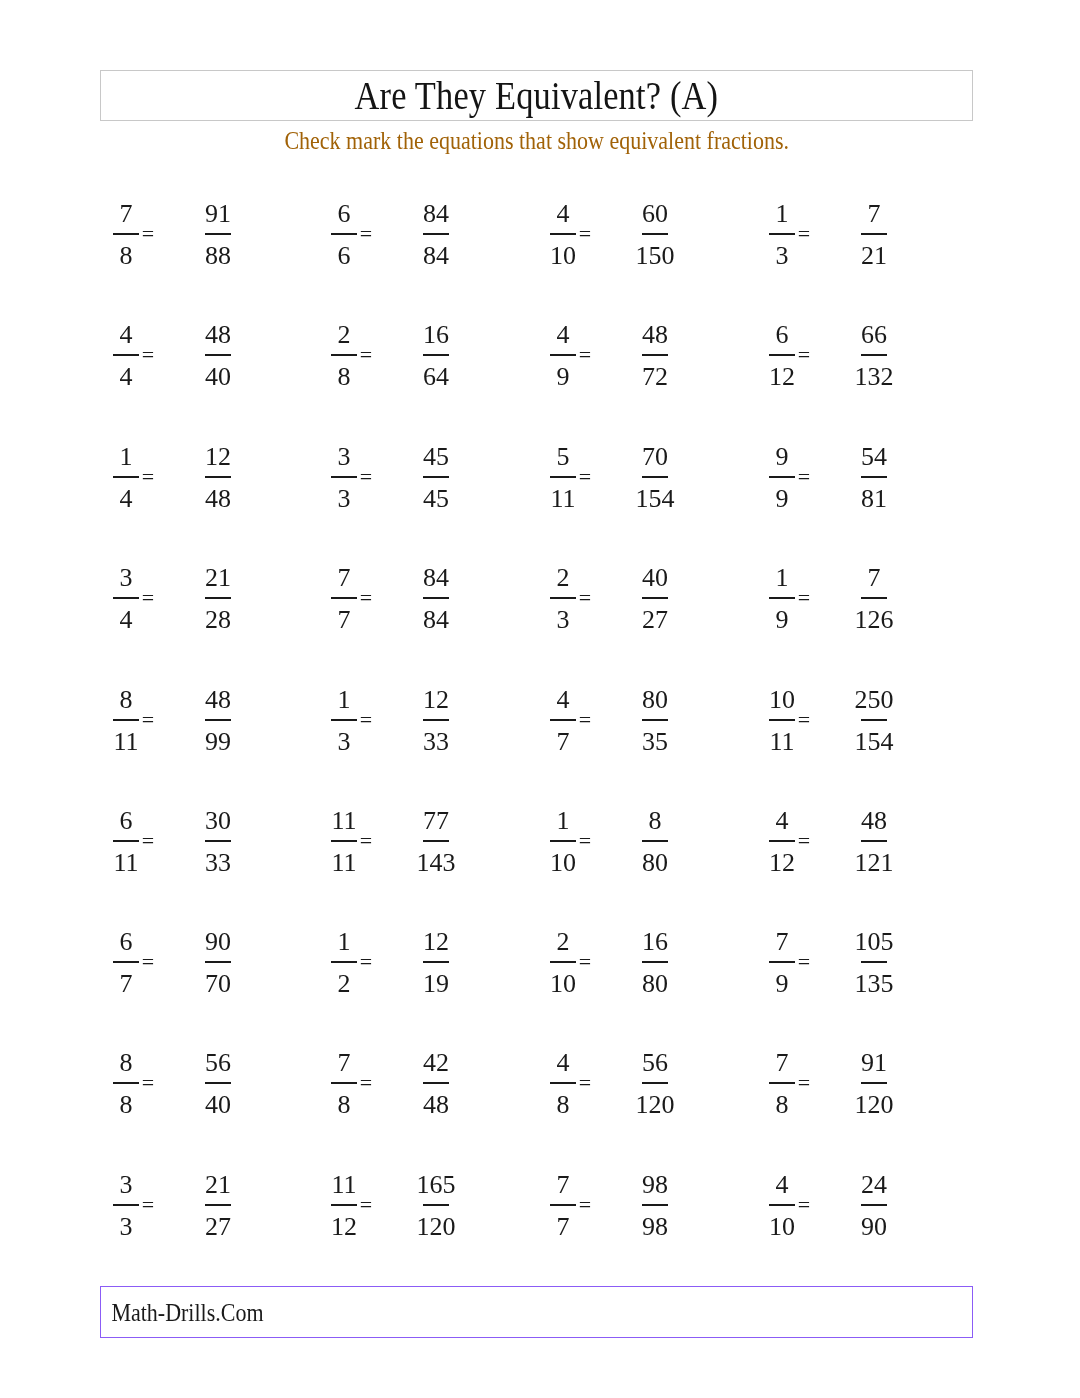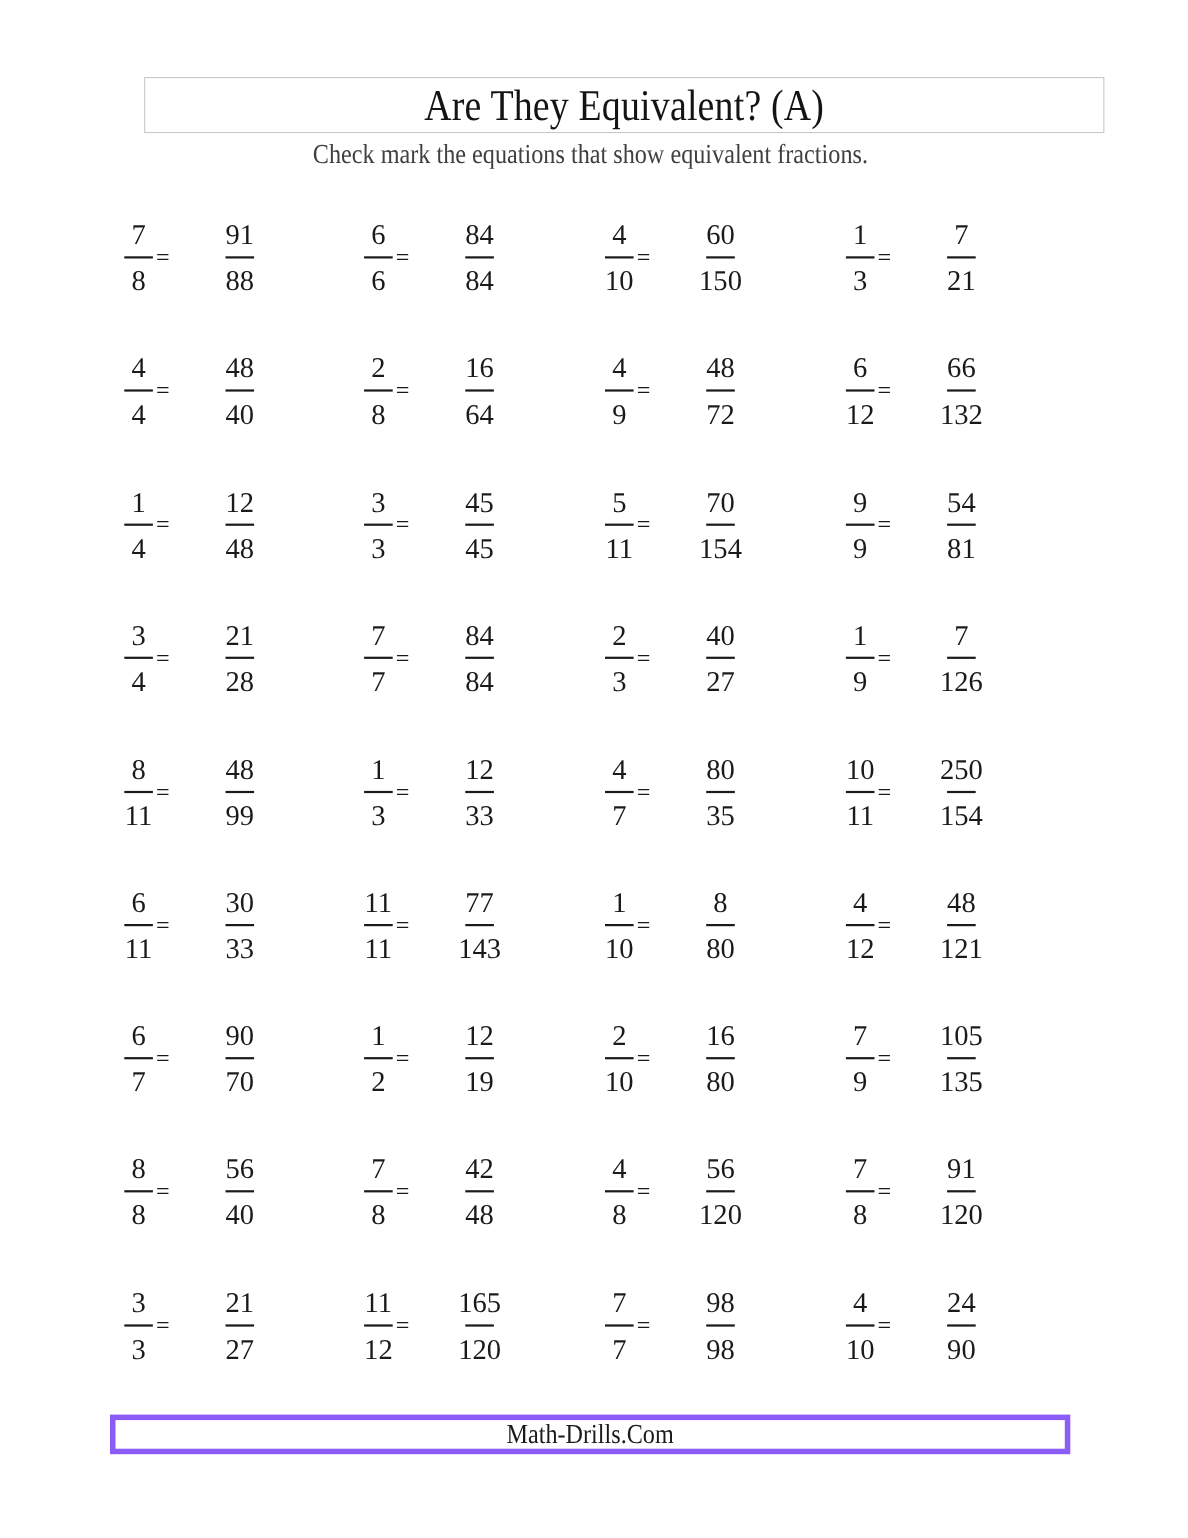--- a/index.html
+++ b/index.html
@@ -19,40 +19,39 @@
       position: absolute;
       left: 100px;
       top: 70px;
       width: 873px;
       height: 51px;
       border: 1px solid #c8c8c8;
       box-sizing: border-box;
       display: flex;
       align-items: center;
       justify-content: center;
-      margin-left: 31px;
     }
     .title-text {
       font-family: "Liberation Serif", "DejaVu Serif", serif;
       font-size: 40px;
       line-height: 1;
       transform: scaleX(0.86);
       letter-spacing: 0.2px;
       color: #141414;
       white-space: nowrap;
     }
     .instructions {
       position: absolute;
       left: 100px;
       top: 126px;
       width: 873px;
       text-align: center;
       font-size: 25px;
       line-height: 30px;
-      color: #404040;
+      color: #a16207;
       white-space: nowrap;
       text-decoration: underline;
     }
     .instructions span {
       display: inline-block;
       transform: scaleX(0.88);
     }
     .problem {
       position: absolute;
       width: 200px;
@@ -93,26 +92,26 @@
       text-align: center;
       font-size: 22px;
       line-height: 30px;
       color: #1a1a1a;
     }
     .footer-box {
       position: absolute;
       left: 100px;
       top: 1286px;
       width: 873px;
-      height: 36px;
-      border: 5px solid #8b5cf6;
+      height: 52px;
+      border: 1px solid #8b5cf6;
       box-sizing: border-box;
       display: flex;
       align-items: center;
-      justify-content: center;
+      justify-content: flex-start;
     }
     .footer-text {
       font-size: 25px;
       line-height: 1;
       transform: scaleX(0.88);
       color: #1a1a1a;
     }
   </style>
 </head>
 <body>

